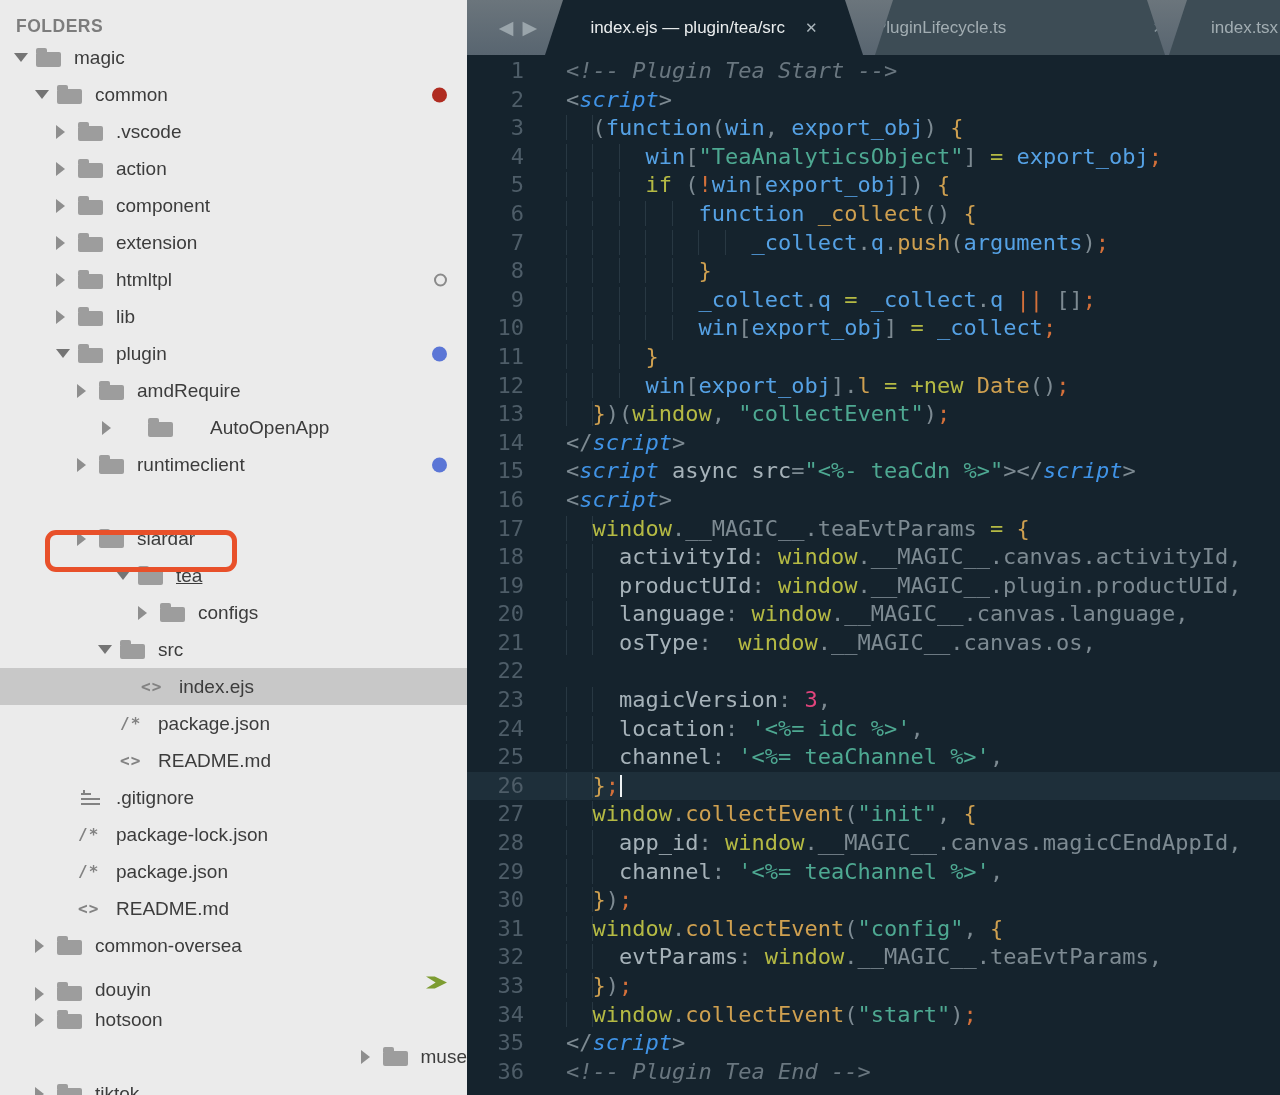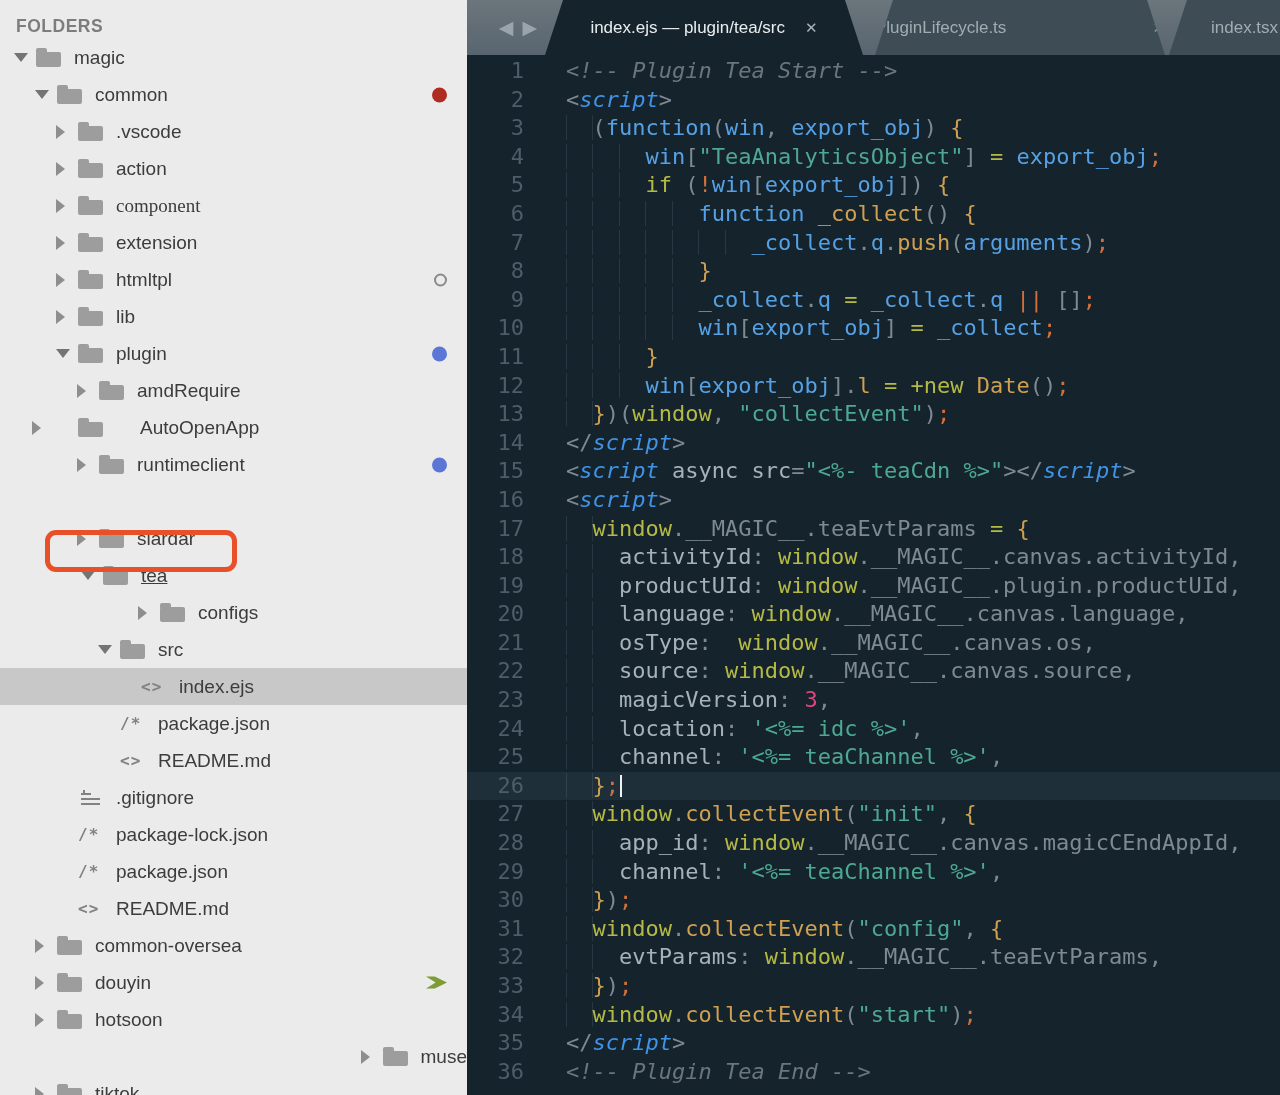--- a/index.html
+++ b/index.html
@@ -110,21 +110,21 @@
         </div>
         <div class="row" style="padding-left: 56px;">
           <span class="slot-t">
             <span class="tri-r"></span>
           </span>
           <span class="slot-i">
             <span class="folder"></span>
           </span>
           <span>action</span>
         </div>
-        <div class="row" style="padding-left: 56px; font-family: Liberation Serif, serif;">
+        <div class="row" style="padding-left: 56px;">
           <span class="slot-t">
             <span class="tri-r"></span>
           </span>
           <span class="slot-i">
             <span class="folder"></span>
           </span>
           <span>component</span>
         </div>
         <div class="row" style="padding-left: 56px;">
           <span class="slot-t">
@@ -166,21 +166,21 @@
         </div>
         <div class="row" style="padding-left: 77px;">
           <span class="slot-t">
             <span class="tri-r"></span>
           </span>
           <span class="slot-i">
             <span class="folder"></span>
           </span>
           <span>amdRequire</span>
         </div>
-        <div class="row" style="padding-left: 32px; gap: 24px;">
+        <div class="row" style="padding-left: 102px; gap: 24px;">
           <span class="slot-t">
             <span class="tri-r"></span>
           </span>
           <span class="slot-i">
             <span class="folder"></span>
           </span>
           <span>AutoOpenApp</span>
         </div>
         <div class="row" style="padding-left: 77px;">
           <span class="slot-t">
@@ -194,21 +194,21 @@
         </div>
         <div class="row" style="padding-left: 77px; margin-top: 37px;">
           <span class="slot-t">
             <span class="tri-r"></span>
           </span>
           <span class="slot-i">
             <span class="folder"></span>
           </span>
           <span>slardar</span>
         </div>
-        <div class="row" style="padding-left: 81px; text-decoration: underline;">
+        <div class="row" style="padding-left: 116px; text-decoration: underline;">
           <span class="slot-t">
             <span class="tri-d"></span>
           </span>
           <span class="slot-i">
             <span class="folder"></span>
           </span>
           <span>tea</span>
         </div>
         <div class="row" style="padding-left: 98px; margin-left: 40px;">
           <span class="slot-t">
@@ -284,21 +284,21 @@
         </div>
         <div class="row" style="padding-left: 35px;">
           <span class="slot-t">
             <span class="tri-r"></span>
           </span>
           <span class="slot-i">
             <span class="folder"></span>
           </span>
           <span>common-oversea</span>
         </div>
-        <div class="row" style="padding-left: 35px;">
+        <div class="row" style="padding-left: 35px; align-items: flex-end;">
           <span class="slot-t">
             <span class="tri-r"></span>
           </span>
           <span class="slot-i">
             <span class="folder"></span>
           </span>
           <span>douyin</span>
           <span class="badge green-arrow"></span>
         </div>
         <div class="row" style="padding-left: 35px;">
@@ -365,21 +365,21 @@
         <div class="cl"><span class="ln">12</span><span class="lc"><span class="p ws">      </span><span class="b">win</span><span class="p">[</span><span class="b">export_obj</span><span class="p">].</span><span class="g">l</span><span class="p"> </span><span class="k">=</span><span class="p"> </span><span class="k">+new</span><span class="p"> </span><span class="g">Date</span><span class="p">()</span><span class="o">;</span></span></div>
         <div class="cl"><span class="ln">13</span><span class="lc"><span class="p ws">  </span><span class="g">}</span><span class="p">)(</span><span class="k">window</span><span class="p">, </span><span class="s">"collectEvent"</span><span class="p">)</span><span class="o">;</span></span></div>
         <div class="cl"><span class="ln">14</span><span class="lc"><span class="p">&lt;/</span><span class="t">script</span><span class="p">&gt;</span></span></div>
         <div class="cl"><span class="ln">15</span><span class="lc"><span class="p">&lt;</span><span class="t">script</span><span class="p"> </span><span class="l">async</span><span class="p"> </span><span class="l">src</span><span class="p">=</span><span class="s">"&lt;%- teaCdn %&gt;"</span><span class="p">&gt;&lt;/</span><span class="t">script</span><span class="p">&gt;</span></span></div>
         <div class="cl"><span class="ln">16</span><span class="lc"><span class="p">&lt;</span><span class="t">script</span><span class="p">&gt;</span></span></div>
         <div class="cl"><span class="ln">17</span><span class="lc"><span class="p ws">  </span><span class="k">window</span><span class="p">.__MAGIC__.teaEvtParams </span><span class="k">=</span><span class="p"> </span><span class="g">{</span></span></div>
         <div class="cl"><span class="ln">18</span><span class="lc"><span class="p ws">    </span><span class="l">activityId</span><span class="p">: </span><span class="k">window</span><span class="p">.__MAGIC__.canvas.activityId,</span></span></div>
         <div class="cl"><span class="ln">19</span><span class="lc"><span class="p ws">    </span><span class="l">productUId</span><span class="p">: </span><span class="k">window</span><span class="p">.__MAGIC__.plugin.productUId,</span></span></div>
         <div class="cl"><span class="ln">20</span><span class="lc"><span class="p ws">    </span><span class="l">language</span><span class="p">: </span><span class="k">window</span><span class="p">.__MAGIC__.canvas.language,</span></span></div>
         <div class="cl"><span class="ln">21</span><span class="lc"><span class="p ws">    </span><span class="l">osType</span><span class="p">:  </span><span class="k">window</span><span class="p">.__MAGIC__.canvas.os,</span></span></div>
-        <div class="cl"><span class="ln">22</span><span class="lc"><span class="p ws">    </span><span class="l">source</span><span class="p">: </span><span class="k">window</span><span class="p">.__MAGIC__.canvas.source,</span></span></div>
+        <div class="cl"><span class="ln">22</span></div>
         <div class="cl"><span class="ln">23</span><span class="lc"><span class="p ws">    </span><span class="l">magicVersion</span><span class="p">: </span><span class="n">3</span><span class="p">,</span></span></div>
         <div class="cl"><span class="ln">24</span><span class="lc"><span class="p ws">    </span><span class="l">location</span><span class="p">: </span><span class="s">'&lt;%= idc %&gt;'</span><span class="p">,</span></span></div>
         <div class="cl"><span class="ln">25</span><span class="lc"><span class="p ws">    </span><span class="l">channel</span><span class="p">: </span><span class="s">'&lt;%= teaChannel %&gt;'</span><span class="p">,</span></span></div>
         <div class="cl cur"><span class="ln">26</span><span class="lc"><span class="p ws">  </span><span class="g">}</span><span class="o">;</span><span class="caret"></span></span></div>
         <div class="cl"><span class="ln">27</span><span class="lc"><span class="p ws">  </span><span class="k">window</span><span class="p">.</span><span class="g">collectEvent</span><span class="p">(</span><span class="s">"init"</span><span class="p">, </span><span class="g">{</span></span></div>
         <div class="cl"><span class="ln">28</span><span class="lc"><span class="p ws">    </span><span class="l">app_id</span><span class="p">: </span><span class="k">window</span><span class="p">.__MAGIC__.canvas.magicCEndAppId,</span></span></div>
         <div class="cl"><span class="ln">29</span><span class="lc"><span class="p ws">    </span><span class="l">channel</span><span class="p">: </span><span class="s">'&lt;%= teaChannel %&gt;'</span><span class="p">,</span></span></div>
         <div class="cl"><span class="ln">30</span><span class="lc"><span class="p ws">  </span><span class="g">}</span><span class="p">)</span><span class="o">;</span></span></div>
         <div class="cl"><span class="ln">31</span><span class="lc"><span class="p ws">  </span><span class="k">window</span><span class="p">.</span><span class="g">collectEvent</span><span class="p">(</span><span class="s">"config"</span><span class="p">, </span><span class="g">{</span></span></div>
         <div class="cl"><span class="ln">32</span><span class="lc"><span class="p ws">    </span><span class="l">evtParams</span><span class="p">: </span><span class="k">window</span><span class="p">.__MAGIC__.teaEvtParams,</span></span></div>

